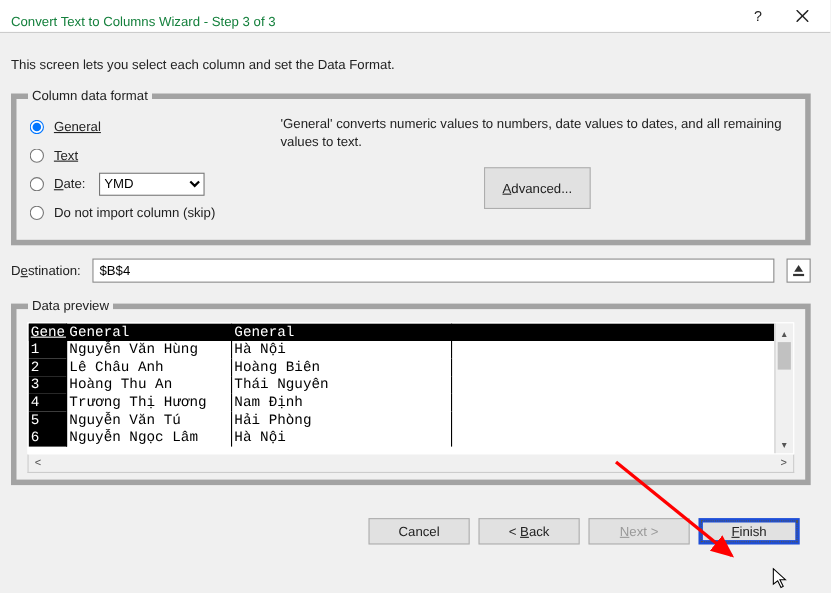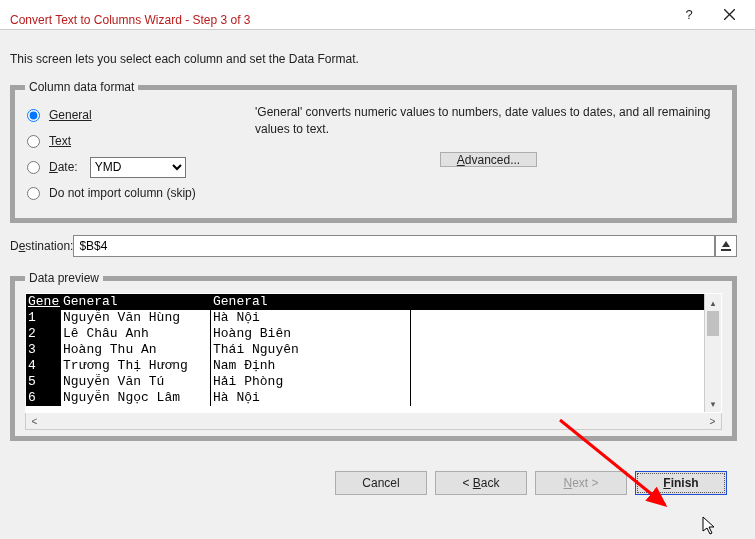--- a/index.html
+++ b/index.html
@@ -14,21 +14,21 @@
     position: relative;
   }
   .titlebar {
     height: 30px;
     background: #fff;
     border-bottom: 1px solid #ccc;
     display: flex;
     align-items: center;
     padding: 0 6px 0 10px;
   }
-  .titlebar .title { flex: 1; color: #b91c1c; font-size: 12px; margin-top: 10px;}
+  .titlebar .title { flex: 1; color: #15803d; font-size: 12px; margin-top: 10px;}
   .titlebar .help, .titlebar .close {
     width: 40px; height: 28px; display:flex; align-items:center; justify-content:center;
     color:#222;
   }
   .titlebar .close svg { width:11px; height:11px; }
   .titlebar .help { font-family: "Segoe UI", sans-serif; font-size: 13px;}
   .content { padding: 12px 18px 0 10px; }
   .intro { color:#222; margin:10px 0 14px 0; }
   fieldset.group {
     border: 5px solid #a3a3a3;
@@ -41,26 +41,26 @@
   .radio-row { display:flex; align-items:center; height:26px; gap:6px; color:#222;}
   .radio-row input[type=radio] { width:13px; height:13px; margin:0 3px 0 2px;}
   .radio-row label span.u { text-decoration: underline; }
   .radio-row select {
     width: 96px; height:21px; font-size:12px; border:1px solid #767676; background:#fff;
     margin-left: 6px;
   }
   .desc-col { flex:1; color:#222; padding-top:2px;}
   .desc-text { line-height:1.4; margin-bottom:14px;}
   .btn {
-    background:#e1e1e1; border:1px solid #adadad; padding:0 14px; height:15px;
+    background:#e1e1e1; border:1px solid #adadad; padding:0 14px; height:38px;
     font-family:inherit; font-size:12px; color:#222; min-width:74px;
   }
   .btn .u { text-decoration: underline; }
   .btn-advanced { min-width:80px; padding:0 16px;}
-  .dest-row { display:flex; align-items:center; gap:0; margin:6px 0 14px 0;}
+  .dest-row { display:flex; align-items:center; gap:11px; margin:6px 0 14px 0;}
   .dest-row label { white-space:nowrap; color:#222;}
   .dest-row input {
     flex:1; height:22px; border:1px solid #888; font-size:12px; padding:0 5px; background:#fff;
   }
   .dest-picker {
     width:22px; height:22px; border:1px solid #888; background:#fff; display:flex;
     align-items:center; justify-content:center;
   }
   .preview-wrap { position:relative; }
   .preview-box {
@@ -97,21 +97,21 @@
     display:flex; align-items:center; justify-content:space-between; padding:0 0px;
     margin-right:0px;
   }
   .hscroll .left, .hscroll .right { width:17px; text-align:center; font-size:10px; color:#555;}
   .footer {
     display:flex; justify-content:flex-end; gap:8px;
     padding:18px 10px 0 0;
   }
   .footer .btn { min-width:92px; height:24px;}
   .btn-disabled { color:#999; }
-  .btn-finish { border:1px solid #1d4ed8; outline:1px dotted #555; outline-offset:-3px;font-weight:bold;}
+  .btn-finish { border:4px solid #1d4ed8; outline:1px dotted #555; outline-offset:-3px;}
   .arrow {
     position:absolute; left:555px; top:415px; pointer-events:none;
   }
   .cursor {
     position:absolute; left:702px; top:516px; pointer-events:none;
   }
   select { appearance: menulist; }
 </style>
 </head>
 <body>

